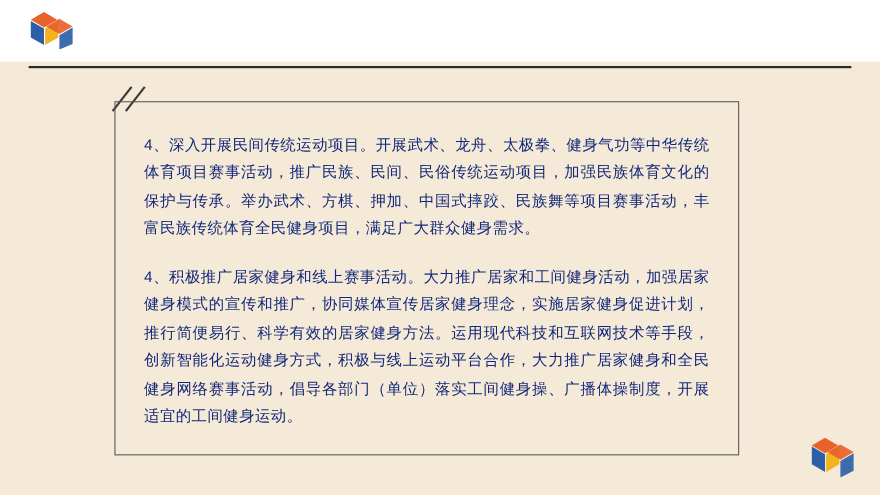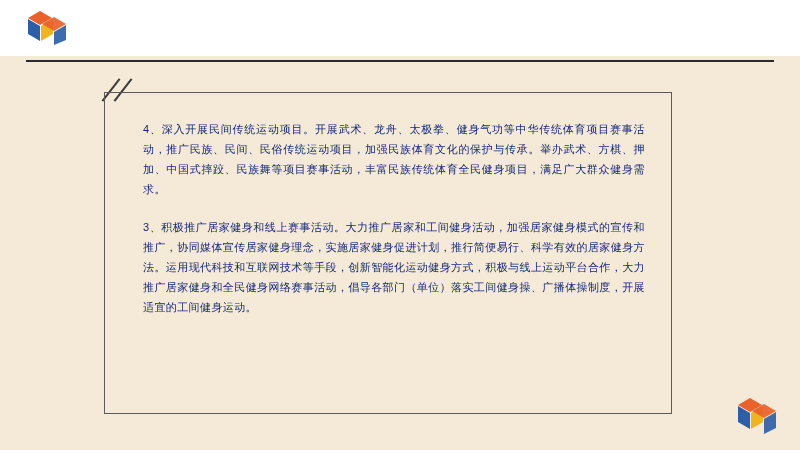--- a/index.html
+++ b/index.html
@@ -78,26 +78,26 @@
     left: 104px;
     top: 92px;
     width: 568px;
     height: 322px;
     border: 1px solid #5a5a5a;
     background: transparent;
     box-sizing: border-box;
     padding: 26px 26px 10px 26px;
   }
   .para {
-    font-size: 11px;
+    font-size: 14px;
     line-height: 1.82;
     color: #14287a;
     text-align: justify;
     letter-spacing: 0.4px;
-    margin: 0 0 18px 12px;
+    margin: 0 0 18px 0;
   }
   .para:last-child { margin-bottom: 0; }
 
   
   .corner-logo {
     position: absolute;
     right: 22px;
     bottom: 16px;
     width: 44px;
     height: 36px;
@@ -120,21 +120,21 @@
 </div>
 <div class="header-rule"></div>
 
 <div class="slashes">
   <span></span>
     <span></span>
 </div>
 
 <div class="content-box">
   <p class="para">4、深入开展民间传统运动项目。开展武术、龙舟、太极拳、健身气功等中华传统体育项目赛事活动，推广民族、民间、民俗传统运动项目，加强民族体育文化的保护与传承。举办武术、方棋、押加、中国式摔跤、民族舞等项目赛事活动，丰富民族传统体育全民健身项目，满足广大群众健身需求。</p>
-  <p class="para">3、积极推广居家健身和线上赛事活动。大力推广居家和工间健身活动，加强居家健身模式的宣传和推广，协同媒体宣传居家健身理念，实施居家健身促进计划，推行简便易行、科学有效的居家健身方法。运用现代科技和互联网技术等手段，创新智能化运动健身方式，积极与线上运动平台合作，大力推广居家健身和全民健身网络赛事活动，倡导各部门（单位）落实工间健身操、广播体操制度，开展适宜的工间健身运动。</p>
+  <p class="para">4、积极推广居家健身和线上赛事活动。大力推广居家和工间健身活动，加强居家健身模式的宣传和推广，协同媒体宣传居家健身理念，实施居家健身促进计划，推行简便易行、科学有效的居家健身方法。运用现代科技和互联网技术等手段，创新智能化运动健身方式，积极与线上运动平台合作，大力推广居家健身和全民健身网络赛事活动，倡导各部门（单位）落实工间健身操、广播体操制度，开展适宜的工间健身运动。</p>
 </div>
 
 <div class="corner-logo">
   <svg width="44" height="36" viewBox="0 0 44 36" xmlns="http://www.w3.org/2000/svg">
     <polygon points="16,0 28,7 16,14 4,7" fill="#e8622a"></polygon>
     <polygon points="4,8 16,15 16,31 4,24" fill="#2d5fa8"></polygon>
     <polygon points="17,15 29,8 29,24 17,31" fill="#f2b41e"></polygon>
     <polygon points="30,6 42,13 30,20 18,13" fill="#e8622a" opacity="0.92"></polygon>
     <polygon points="30,21 42,14 42,30 30,36" fill="#2d5fa8" opacity="0.92"></polygon>
   </svg>

